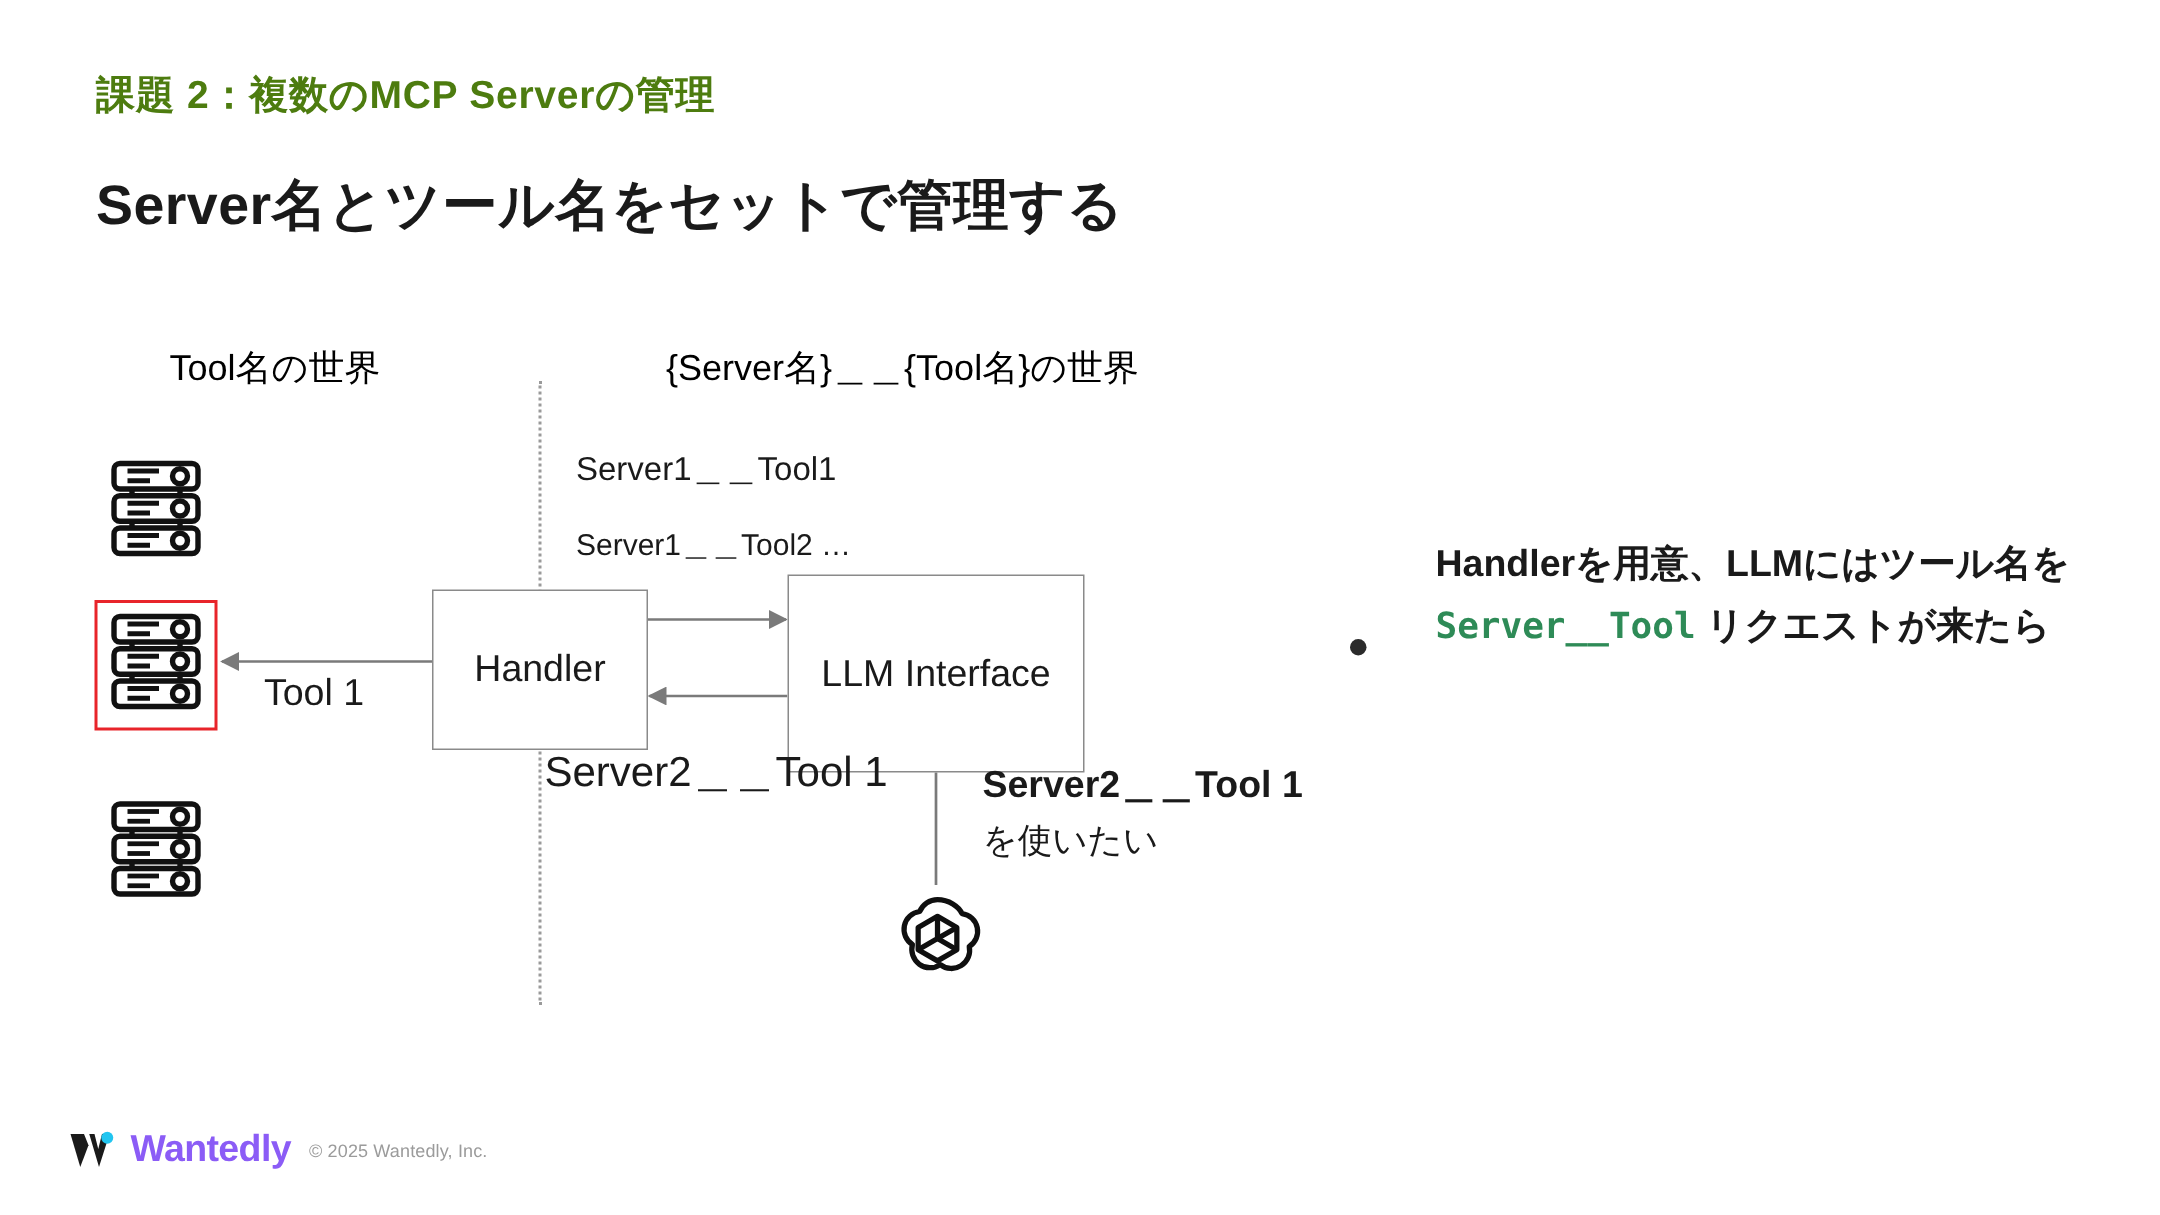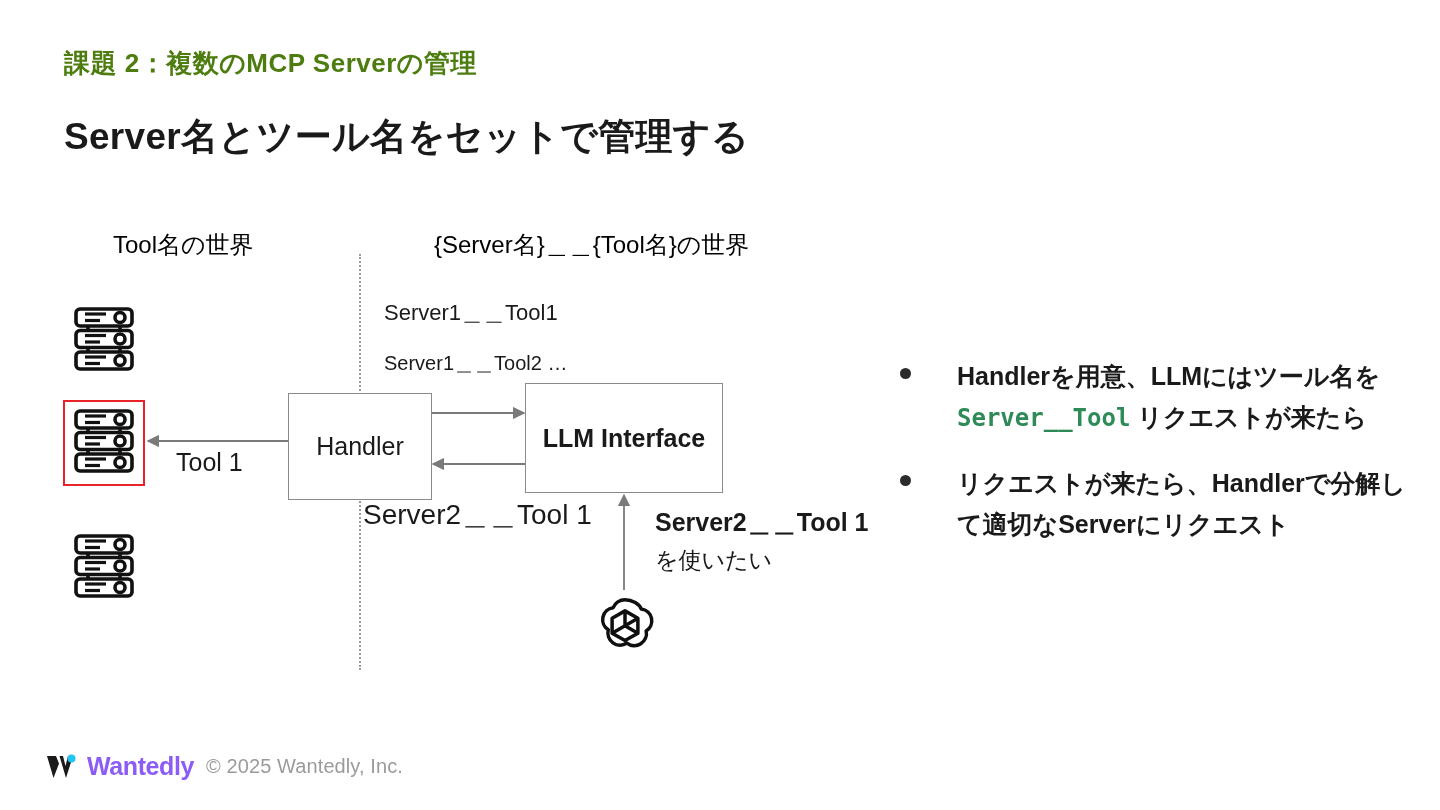--- a/index.html
+++ b/index.html
@@ -45,21 +45,21 @@
 
   
   .col-caption {
     position: absolute;
     font-size: 24px;
     font-weight: 400;
     color: #000000;
     white-space: nowrap;
   }
   #caption-left  { left: 113px; top: 229px; }
-  #caption-right { left: 434px; top: 229px; text-align: right; }
+  #caption-right { left: 444px; top: 229px; text-align: right; }
 
   
   #divider {
     position: absolute;
     left: 359px;
     top: 254px;
     width: 0;
     height: 416px;
     border-left: 2px dotted #9a9a9a;
   }
@@ -85,21 +85,21 @@
     background: #ffffff;
     box-sizing: border-box;
     display: flex;
     align-items: center;
     justify-content: center;
     font-size: 25px;
     color: #1a1a1a;
     white-space: nowrap;
   }
   #box-handler { left: 288px; top: 393px; width: 144px; height: 107px; }
-  #box-llm     { left: 525px; top: 383px; width: 198px; height: 110px; font-weight: bold; }
+  #box-llm     { left: 525px; top: 383px; width: 198px; height: 132px; }
 
   
   .diagram-label {
     position: absolute;
     white-space: nowrap;
     color: #1a1a1a;
   }
   #lbl-s1t1 { left: 384px; top: 298px; font-size: 22px; }
   #lbl-s1t2 { left: 384px; top: 350px; font-size: 20px; }
   #lbl-tool1 { left: 176px; top: 448px; font-size: 25px; }
@@ -126,21 +126,21 @@
 
   
   #bullets {
     position: absolute;
     left: 900px;
     top: 356px;
     width: 520px;
   }
   .bullet-row {
     display: flex;
-    align-items: flex-start;
+    align-items: flex-end;
     margin-bottom: 26px;
   }
   .bullet-dot {
     flex: 0 0 auto;
     width: 11px;
     height: 11px;
     border-radius: 50%;
     background: #2b2b2b;
     margin-top: 12px;
     margin-right: 46px;
@@ -169,21 +169,21 @@
   }
   #logo-mark { width: 34px; height: 26px; margin-right: 7px; }
   #logo-word {
     font-size: 25px;
     font-weight: 700;
     letter-spacing: -0.4px;
     color: #8b5cf6;
   }
   #copyright {
     margin-left: 12px;
-    font-size: 20px;
+    font-size: 12px;
     color: #9b9b9b;
     letter-spacing: 0.1px;
   }
 </style>
 </head>
 <body>
 
 <div id="slide">
 
   <div class="eyebrow">課題 2：複数のMCP Serverの管理</div>
@@ -298,26 +298,20 @@
   <div id="bullets">
 
     <div class="bullet-row">
       <span class="bullet-dot"></span>
       <div class="bullet-text">
         <span>Handlerを用意、LLMにはツール名を</span><br>
         <span class="code-green">Server__Tool</span><span> リクエストが来たら</span>
       </div>
     </div>
 
-    <div class="bullet-row">
-      <span class="bullet-dot"></span>
-      <div class="bullet-text">
-        <span>リクエストが来たら、Handlerで分解して適切なServerにリクエスト</span>
-      </div>
-    </div>
 
   </div>
 
   <div id="footer">
     <svg id="logo-mark" viewBox="0 0 34 26">
       <path d="M1 2 L7.5 24 L13 9.5 L10 2 Z" fill="#1a1a1a"></path>
       <path d="M13.5 2 L20 24 L27 2 L22 2 L19.5 12 L17 2 Z" fill="#1a1a1a"></path>
       <circle cx="25.5" cy="4.5" r="4" fill="#21c5f0"></circle>
     </svg>
     <span id="logo-word">Wantedly</span>

